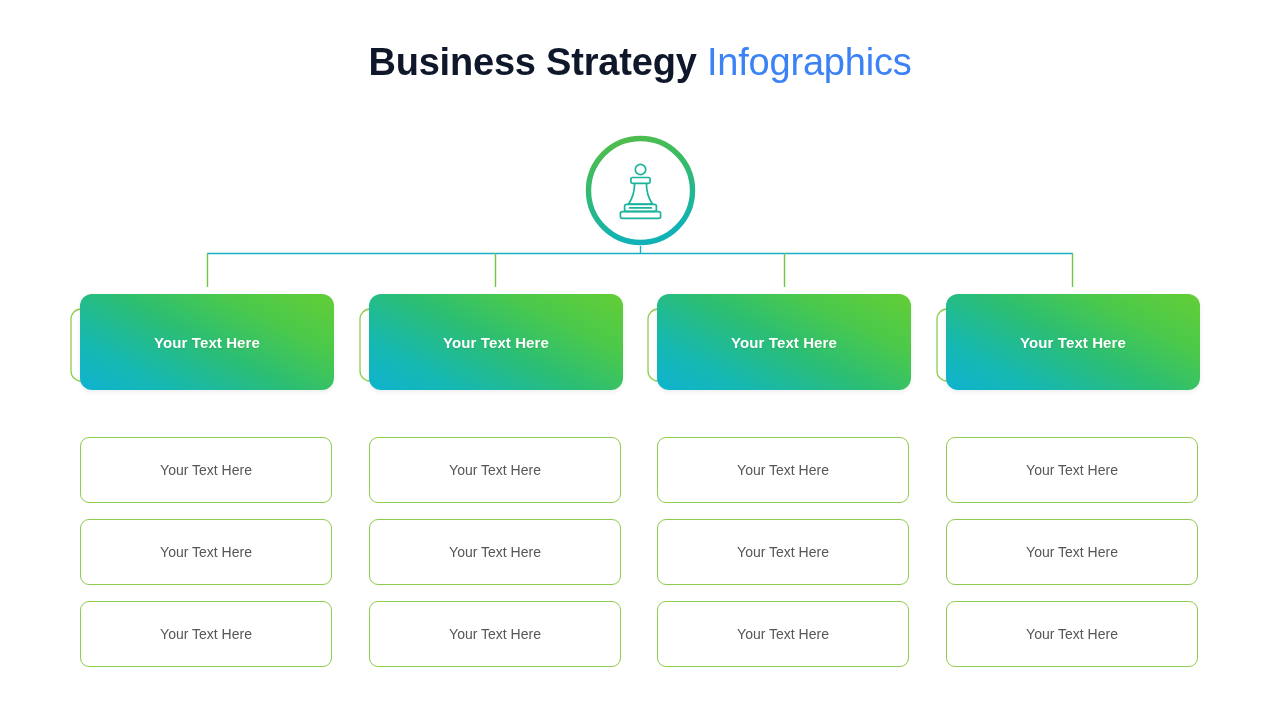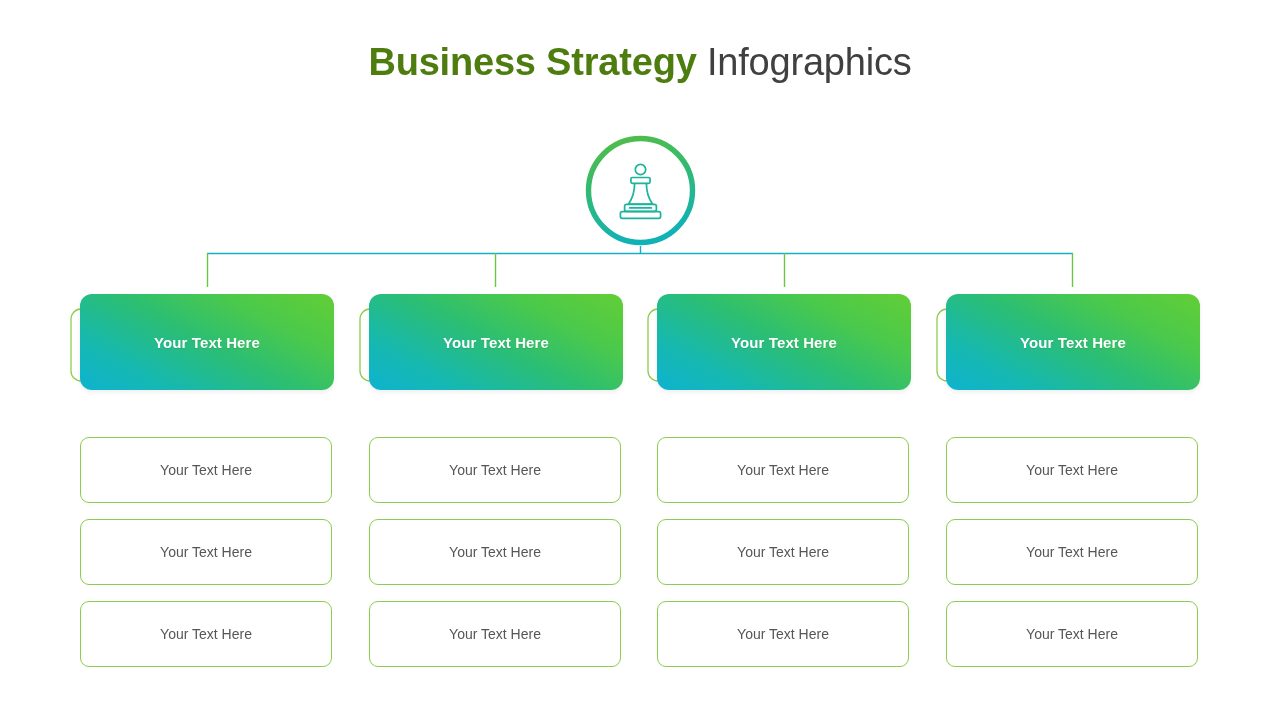--- a/index.html
+++ b/index.html
@@ -33,25 +33,25 @@
     width: 1280px;
     text-align: center;
     font-size: 38px;
     line-height: 48px;
     letter-spacing: -0.2px;
     white-space: nowrap;
     user-select: none;
   }
   .title .t-bold {
     font-weight: bold;
-    color: #4d7c0f;
+    color: #0f172a;
   }
   .title .t-light {
     font-weight: normal;
-    color: #404040;
+    color: #3b82f6;
   }
 
   
   .hub {
     position: absolute;
     left: 585px;
     top: 135px;
     width: 111px;
     height: 111px;
   }

